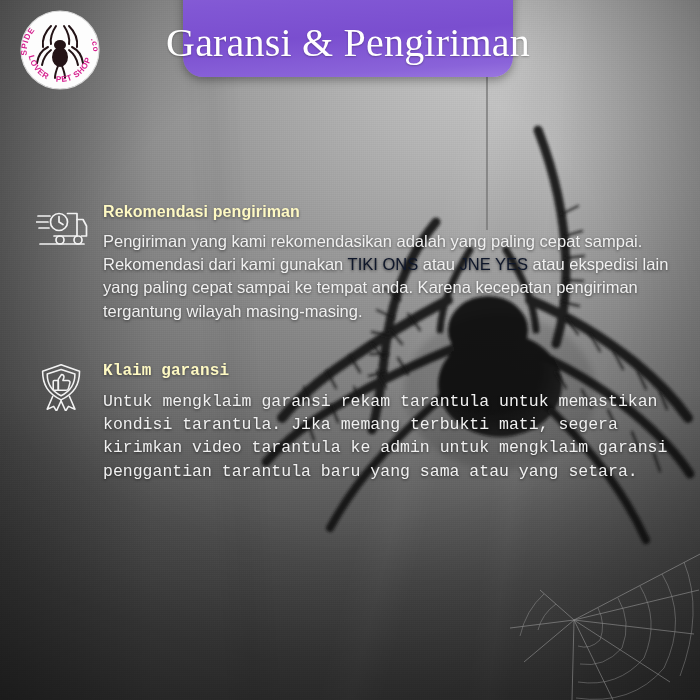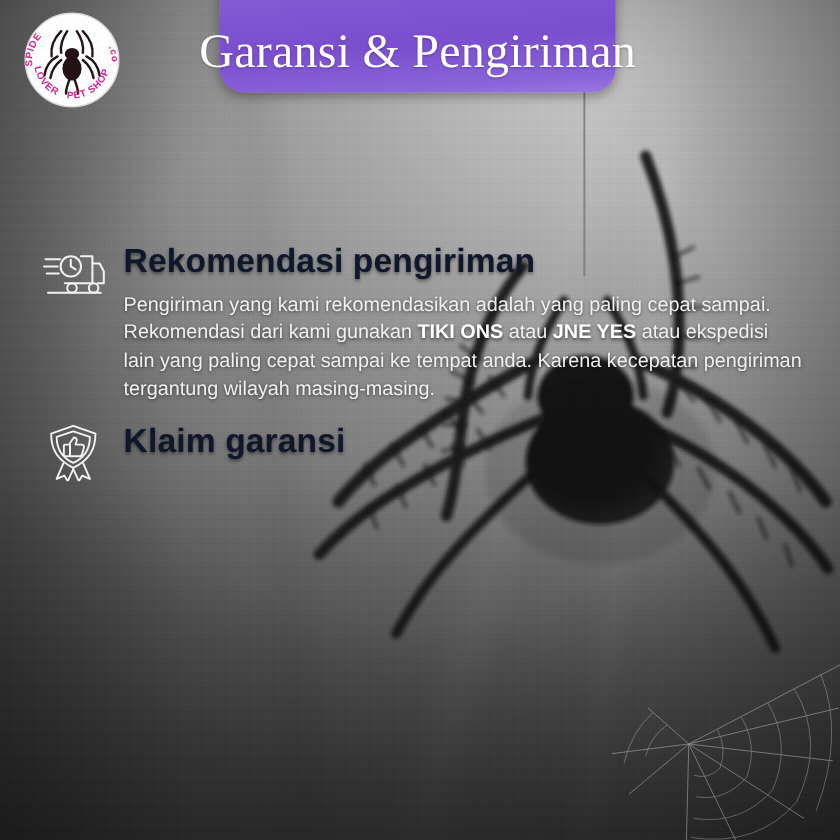--- a/index.html
+++ b/index.html
@@ -77,48 +77,48 @@
   .logo {
     position:absolute; left:18px; top:8px;
     width:84px; height:84px;
   }
 
   
   .content { position:absolute; left:0; top:0; width:700px; }
 
   .section { position:absolute; left:36px; width:640px; }
   .sec-shipping { top:203px; }
-  .sec-warranty { top:353px; }
+  .sec-warranty { top:363px;font-family:Liberation Mono, monospace; }
 
   .sec-icon {
     position:absolute; left:0; top:0;
     width:52px; height:48px;
     color:#f2f2f2;
   }
   .sec-icon svg { display:block; width:52px; height:48px; }
 
   .sec-head {
     margin-left:67px;
-    color:#0f172a;
-    font-size:28px;
+    color:#fef9c3;
+    font-size:16px;
     font-weight:bold;
     letter-spacing:.1px;
     line-height:1.1;
     text-shadow:0 1px 3px rgba(0,0,0,.45);
   }
   .sec-body {
     margin-left:67px;
     margin-top:9px;
     color:#f0f0f0;
     font-size:16.5px;
     line-height:1.42;
     text-shadow:0 1px 3px rgba(0,0,0,.55);
     max-width:567px;
   }
-  .sec-body b { font-weight:bold; color:#ffffff; }
+  .sec-body b { font-weight:normal; color:#0f172a; }
 </style>
 </head>
 <body>
 
 <div id="poster">
 
   <div class="bg-base"></div>
   <div class="bg-texture"></div>
   <div class="bg-streaks"></div>
 
@@ -292,16 +292,17 @@
         <svg viewBox="0 0 52 52" xmlns="http://www.w3.org/2000/svg" fill="none" stroke="#f2f2f2" stroke-width="1.7" stroke-linecap="round" stroke-linejoin="round">
           <path d="M25 2 L45 9 C45 24 39 33 25 40 C11 33 5 24 5 9 Z"></path>
           <path d="M25 7 L40 12 C40 23 35.5 30.5 25 35.5 C14.5 30.5 10 23 10 12 Z"></path>
           <path d="M22 17.5 L25.5 12.5 C27.5 12.5 28.5 14 28 16 L27 19 L32.5 19 C34 19 35 20 34.6 21.5 L33 27.5 C32.7 28.8 31.8 29.5 30.5 29.5 L22 29.5 Z"></path>
           <rect x="16.5" y="19" width="5.5" height="10.5" rx="1"></rect>
           <path d="M16 36 L10 50 L17 47 L20 52 L25 41"></path>
           <path d="M34 36 L40 50 L33 47 L30 52 L25 41"></path>
         </svg>
       </div>
       <div class="sec-head">Klaim garansi</div>
+      <div class="sec-body">Untuk mengklaim garansi rekam tarantula untuk memastikan kondisi tarantula. Jika memang terbukti mati, segera kirimkan video tarantula ke admin untuk mengklaim garansi penggantian tarantula baru yang sama atau yang setara.</div>
     </div>
 
   </div>
 </div>
 
 </body></html>

